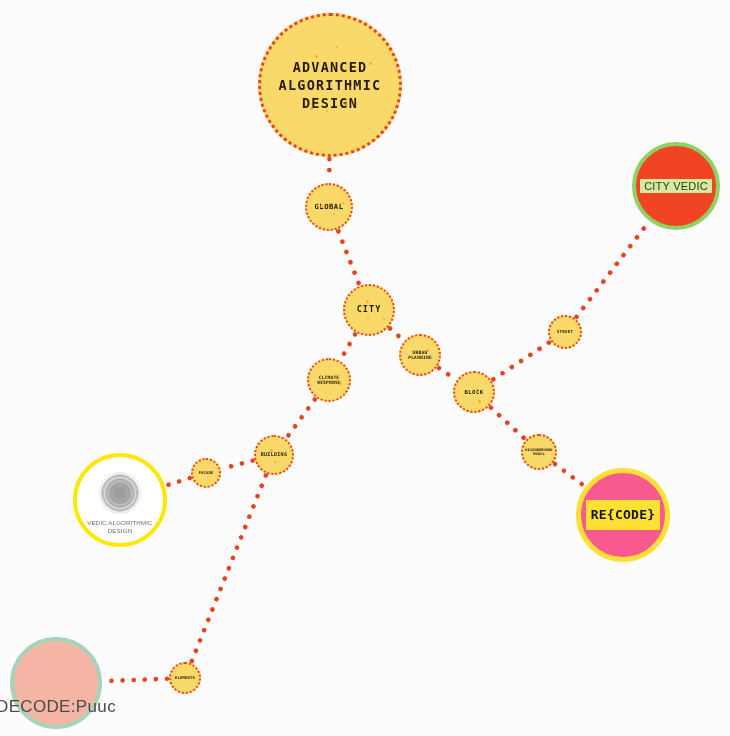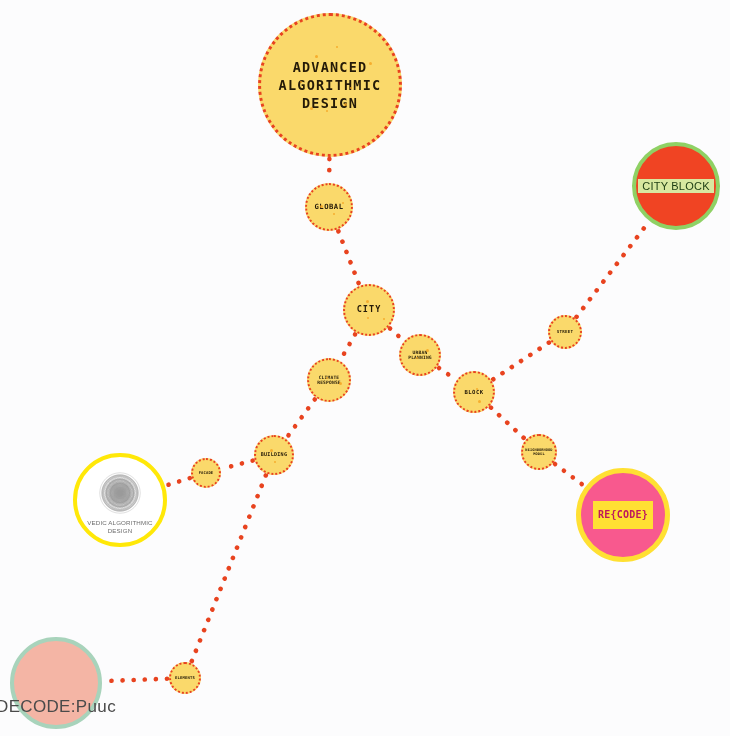--- a/index.html
+++ b/index.html
@@ -113,24 +113,24 @@
     background: #d8e8a0;
     padding: 1px 4px;
     font-family: "Liberation Sans", sans-serif;
   }
 
   #node-recode {
     background: #f8598e;
     border: 5px solid #ffe033;
   }
   #node-recode .node-label {
-    font-size: 10px;
+    font-size: 13px;
     font-family: "DejaVu Sans Mono", monospace;
     font-weight: bold;
-    color: #be185d;
+    color: #0f172a;
     background: #ffe033;
     padding: 8px 5px;
     letter-spacing: 0.02em;
   }
 
   #node-vedic {
     background: #ffffff;
     border: 4px solid #ffe808;
     flex-direction: column;
   }
@@ -233,21 +233,21 @@
       <span class="speck" style="width: 2px; height: 2px; left: 18.2725px; top: 23.9468px;"></span>
       <span class="speck" style="width: 3px; height: 3px; left: 13.8523px; top: 11.6563px;"></span>
     </div>
     <div class="node n-concept" id="node-facade" style="left: 206px; top: 473px; width: 30px; height: 30px;">
       <span class="node-label">FACADE</span>
     </div>
     <div class="node n-concept" id="node-elements" style="left: 185px; top: 678px; width: 32px; height: 32px;">
       <span class="node-label">ELEMENTS</span>
     </div>
     <div class="node n-project" id="node-city-loop" style="left: 676px; top: 186px; width: 88px; height: 88px;">
-      <span class="node-label">CITY BLOCK</span>
+      <span class="node-label">CITY VEDIC</span>
     </div>
     <div class="node n-project" id="node-recode" style="left: 623px; top: 515px; width: 94px; height: 94px;">
       <span class="node-label">RE{CODE}</span>
     </div>
     <div class="node n-project" id="node-vedic" style="left: 120px; top: 500px; width: 94px; height: 94px;">
       <svg class="mandala" viewBox="-25 -25 50 50">
         <g fill="none" stroke="#9a9a9a" stroke-width="0.35">
           <circle cx="5.30" cy="0.00" r="5.61"></circle>
           <circle cx="7.49" cy="0.00" r="7.92"></circle>
           <circle cx="9.67" cy="0.00" r="10.23"></circle>

